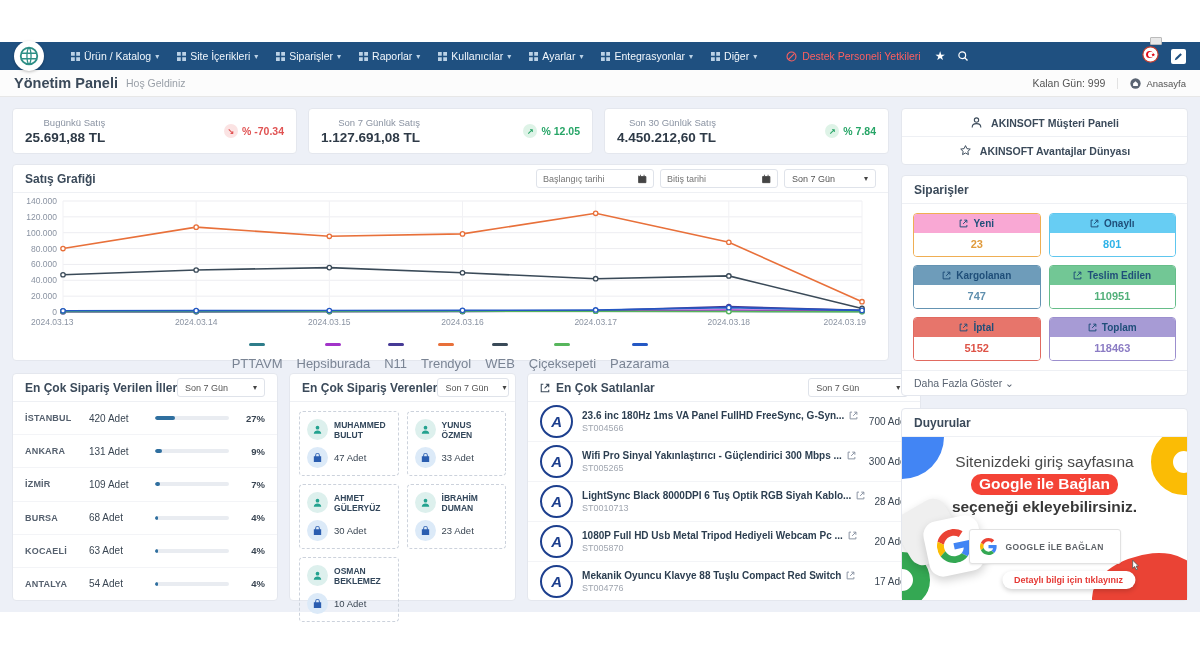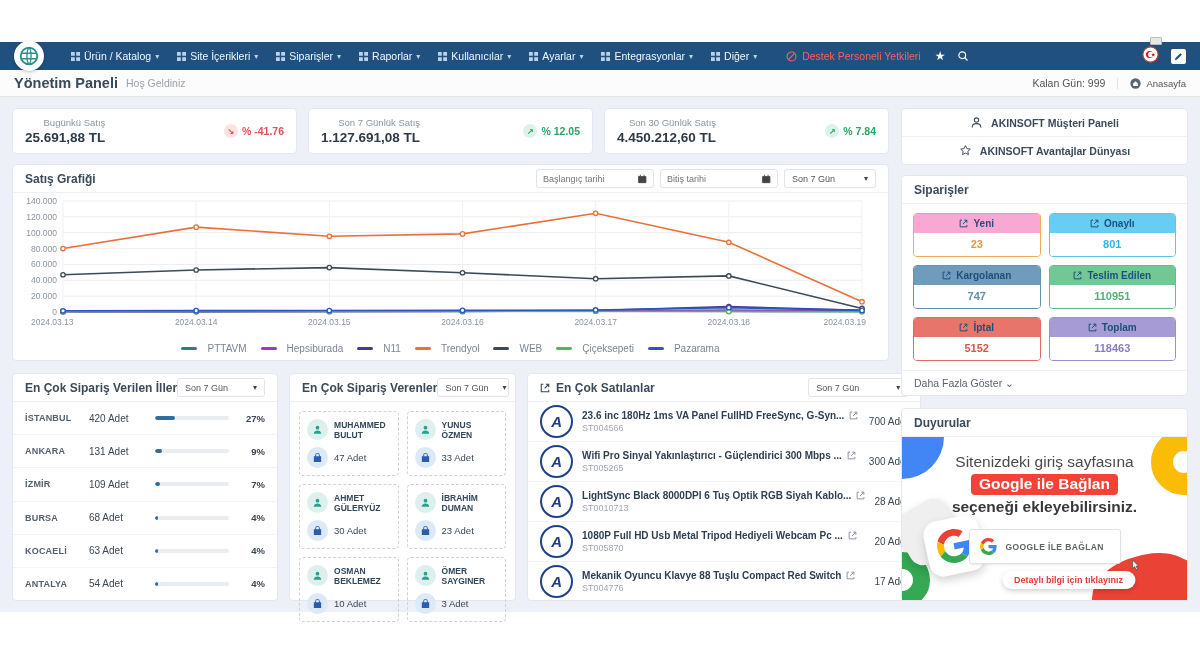--- a/index.html
+++ b/index.html
@@ -47,21 +47,21 @@
   .dir-down .badge-arrow { background:#fbe3e3; color:#e05252; } .dir-down .badge-text { color:#e05252; }
   .dir-up .badge-arrow { background:#def3e7; color:#27a567; } .dir-up .badge-text { color:#27a567; }
   
   .quick-card { margin-bottom:10px; flex:0 0 auto; }
   .quick-row { display:flex; align-items:center; justify-content:center; gap:8px; padding:7px 10px; font-size:10.5px; font-weight:bold; color:#3b4a5a; cursor:pointer; }
   .quick-row:first-child { border-bottom:1px solid #eef0f4; }
   
   .chart-panel { height:197px; margin-bottom:12px; display:flex; flex-direction:column; flex:0 0 auto; }
   .chart-body { flex:1; padding:2px 4px 0; }
   .legend { display:flex; justify-content:center; gap:14px; padding:1px 0 6px; flex:0 0 auto; }
-  .legend-item { display:flex; align-items:center; gap:10px; font-size:10px; color:#7a8494; }
+  .legend-item { display:flex; align-items:center; gap:10px; font-size:13px; color:#7a8494;flex-direction:column; }
   .legend-swatch { width:16px; height:3px; border-radius:2px; display:inline-block; }
   
   .bottom-row { display:flex; gap:11px; flex:1; min-height:0; }
   .cities-panel { width:278px; display:flex; flex-direction:column; }
   .city-rows { flex:1; display:flex; flex-direction:column; }
   .city-row { flex:1; display:flex; align-items:center; padding:0 12px; border-top:1px solid #f3f4f7; }
   .city-row:first-child { border-top:none; }
   .city-name { width:64px; font-size:9px; font-weight:bold; color:#55606e; letter-spacing:.2px; }
   .city-count { width:56px; font-size:10px; color:#3a4653; }
   .city-bar { flex:1; height:4px; background:#e9ecf1; border-radius:2px; margin:0 10px; overflow:hidden; }
@@ -96,21 +96,21 @@
   
   .ann-panel { flex:1; display:flex; flex-direction:column; min-height:0; }
   .ann-body { position:relative; flex:1; overflow:hidden; cursor:pointer; }
   .deco { position:absolute; }
   .deco-blue { width:84px; height:84px; background:#4285f4; border-radius:50%; top:-42px; left:-42px; }
   .deco-yellow { width:66px; height:66px; border:22px solid #fbbc05; border-radius:50%; background:transparent; top:-8px; right:-30px; }
   .deco-green { width:56px; height:56px; border:17px solid #34a853; border-radius:50%; background:transparent; bottom:-8px; left:-28px; }
   .deco-red { width:112px; height:66px; background:#ea4335; bottom:-20px; right:-16px; border-radius:58% 42% 62% 38% / 62% 55% 45% 38%; transform:rotate(-6deg); }
   .ann-text { position:relative; text-align:center; margin-top:16px; padding:0 16px; z-index:2; }
   .ann-line1 { font-size:15.5px; color:#4a4a4a; }
-  .ann-highlight { display:inline-block; background:#f44336; color:#fff; font-weight:bold; font-size:15.5px; padding:1px 8px 2px; border-radius:4px; margin:3px 0; }
+  .ann-highlight { display:inline-block; background:#f44336; color:#fff; font-weight:bold; font-size:15.5px; padding:1px 8px 2px; border-radius:10px; margin:3px 0; }
   .ann-line2 { font-size:15.5px; font-weight:bold; color:#383838; }
   .gbtn { margin:13px auto 0; width:152px; background:#fff; border:1px solid #e2e2e2; border-radius:3px; padding:8px 10px; display:flex; align-items:center; gap:9px; position:relative; z-index:3; box-shadow:0 1px 2px rgba(0,0,0,.08); cursor:pointer; }
   .gbtn-label { font-size:8.5px; font-weight:bold; color:#5f6368; letter-spacing:.4px; white-space:nowrap; }
   .cursor-ic { position:absolute; left:158px; bottom:-10px; z-index:4; }
   .g-tile { position:absolute; width:56px; height:56px; background:#fff; border-radius:14px; box-shadow:0 4px 10px rgba(0,0,0,.18); display:flex; align-items:center; justify-content:center; z-index:2; }
   .g-tile.t1 { left:24px; bottom:26px; transform:rotate(-12deg); }
   .g-tile.t2 { left:-2px; bottom:40px; transform:rotate(-30deg); background:#efefef; z-index:1; }
   .ann-footer-pill { position:absolute; bottom:11px; left:50%; transform:translateX(-32%); background:#fff; border-radius:12px; padding:4px 12px; font-size:9px; font-weight:bold; color:#e53935; box-shadow:0 2px 5px rgba(0,0,0,.18); z-index:4; white-space:nowrap; cursor:pointer; }
 </style>
 </head>
@@ -233,21 +233,21 @@
 <div class="main">
   <div class="col-left">
     <div class="stats-row">
         <div class="panel stat-card dir-down">
     <div>
       <div class="stat-label">Bugünkü Satış</div>
       <div class="stat-value">25.691,88 TL</div>
     </div>
     <div class="stat-badge">
       <span class="badge-arrow">↘</span>
-      <span class="badge-text">% -41.76</span>
+      <span class="badge-text">% -70.34</span>
     </div>
   </div>
         <div class="panel stat-card dir-up">
     <div>
       <div class="stat-label">Son 7 Günlük Satış</div>
       <div class="stat-value">1.127.691,08 TL</div>
     </div>
     <div class="stat-badge">
       <span class="badge-arrow">↗</span>
       <span class="badge-text">% 12.05</span>
@@ -571,39 +571,20 @@
     </div>
     <div class="buyer-line l2">
       <span class="icon-circle ic-bag">
         <svg width="11" height="11" viewBox="0 0 24 24">
                     <path d="M7 9V7a5 5 0 0110 0v2h3v13H4V9h3zm2 0h6V7a3 3 0 00-6 0v2z" fill="#2a5db0"></path>
                   </svg>
       </span>
       <span class="buyer-count">10 Adet</span>
     </div>
   </div>
-            <div class="buyer-card">
-    <div class="buyer-line">
-      <span class="icon-circle ic-person">
-        <svg width="11" height="11" viewBox="0 0 24 24">
-                    <circle cx="12" cy="8" r="4" fill="#23a28f"></circle>
-                    <path d="M4 20.5c0-4.2 4-6.5 8-6.5s8 2.3 8 6.5V21H4z" fill="#23a28f"></path>
-                  </svg>
-      </span>
-      <span class="buyer-name">ÖMER SAYGINER</span>
-    </div>
-    <div class="buyer-line l2">
-      <span class="icon-circle ic-bag">
-        <svg width="11" height="11" viewBox="0 0 24 24">
-                    <path d="M7 9V7a5 5 0 0110 0v2h3v13H4V9h3zm2 0h6V7a3 3 0 00-6 0v2z" fill="#2a5db0"></path>
-                  </svg>
-      </span>
-      <span class="buyer-count">3 Adet</span>
-    </div>
-  </div>
           </div>
       </div>
 
       <div class="panel sellers-panel">
         <div class="panel-head">
           <span class="ext-title">
             <svg width="10" height="10" viewBox="0 0 12 12">
                 <path d="M4 1.5H1.5v9h9V8M7 1.5h3.5V5M10.5 1.5L5.5 6.5" stroke="#3b4a5a" stroke-width="1.3" fill="none"></path>
               </svg>
           </span>

